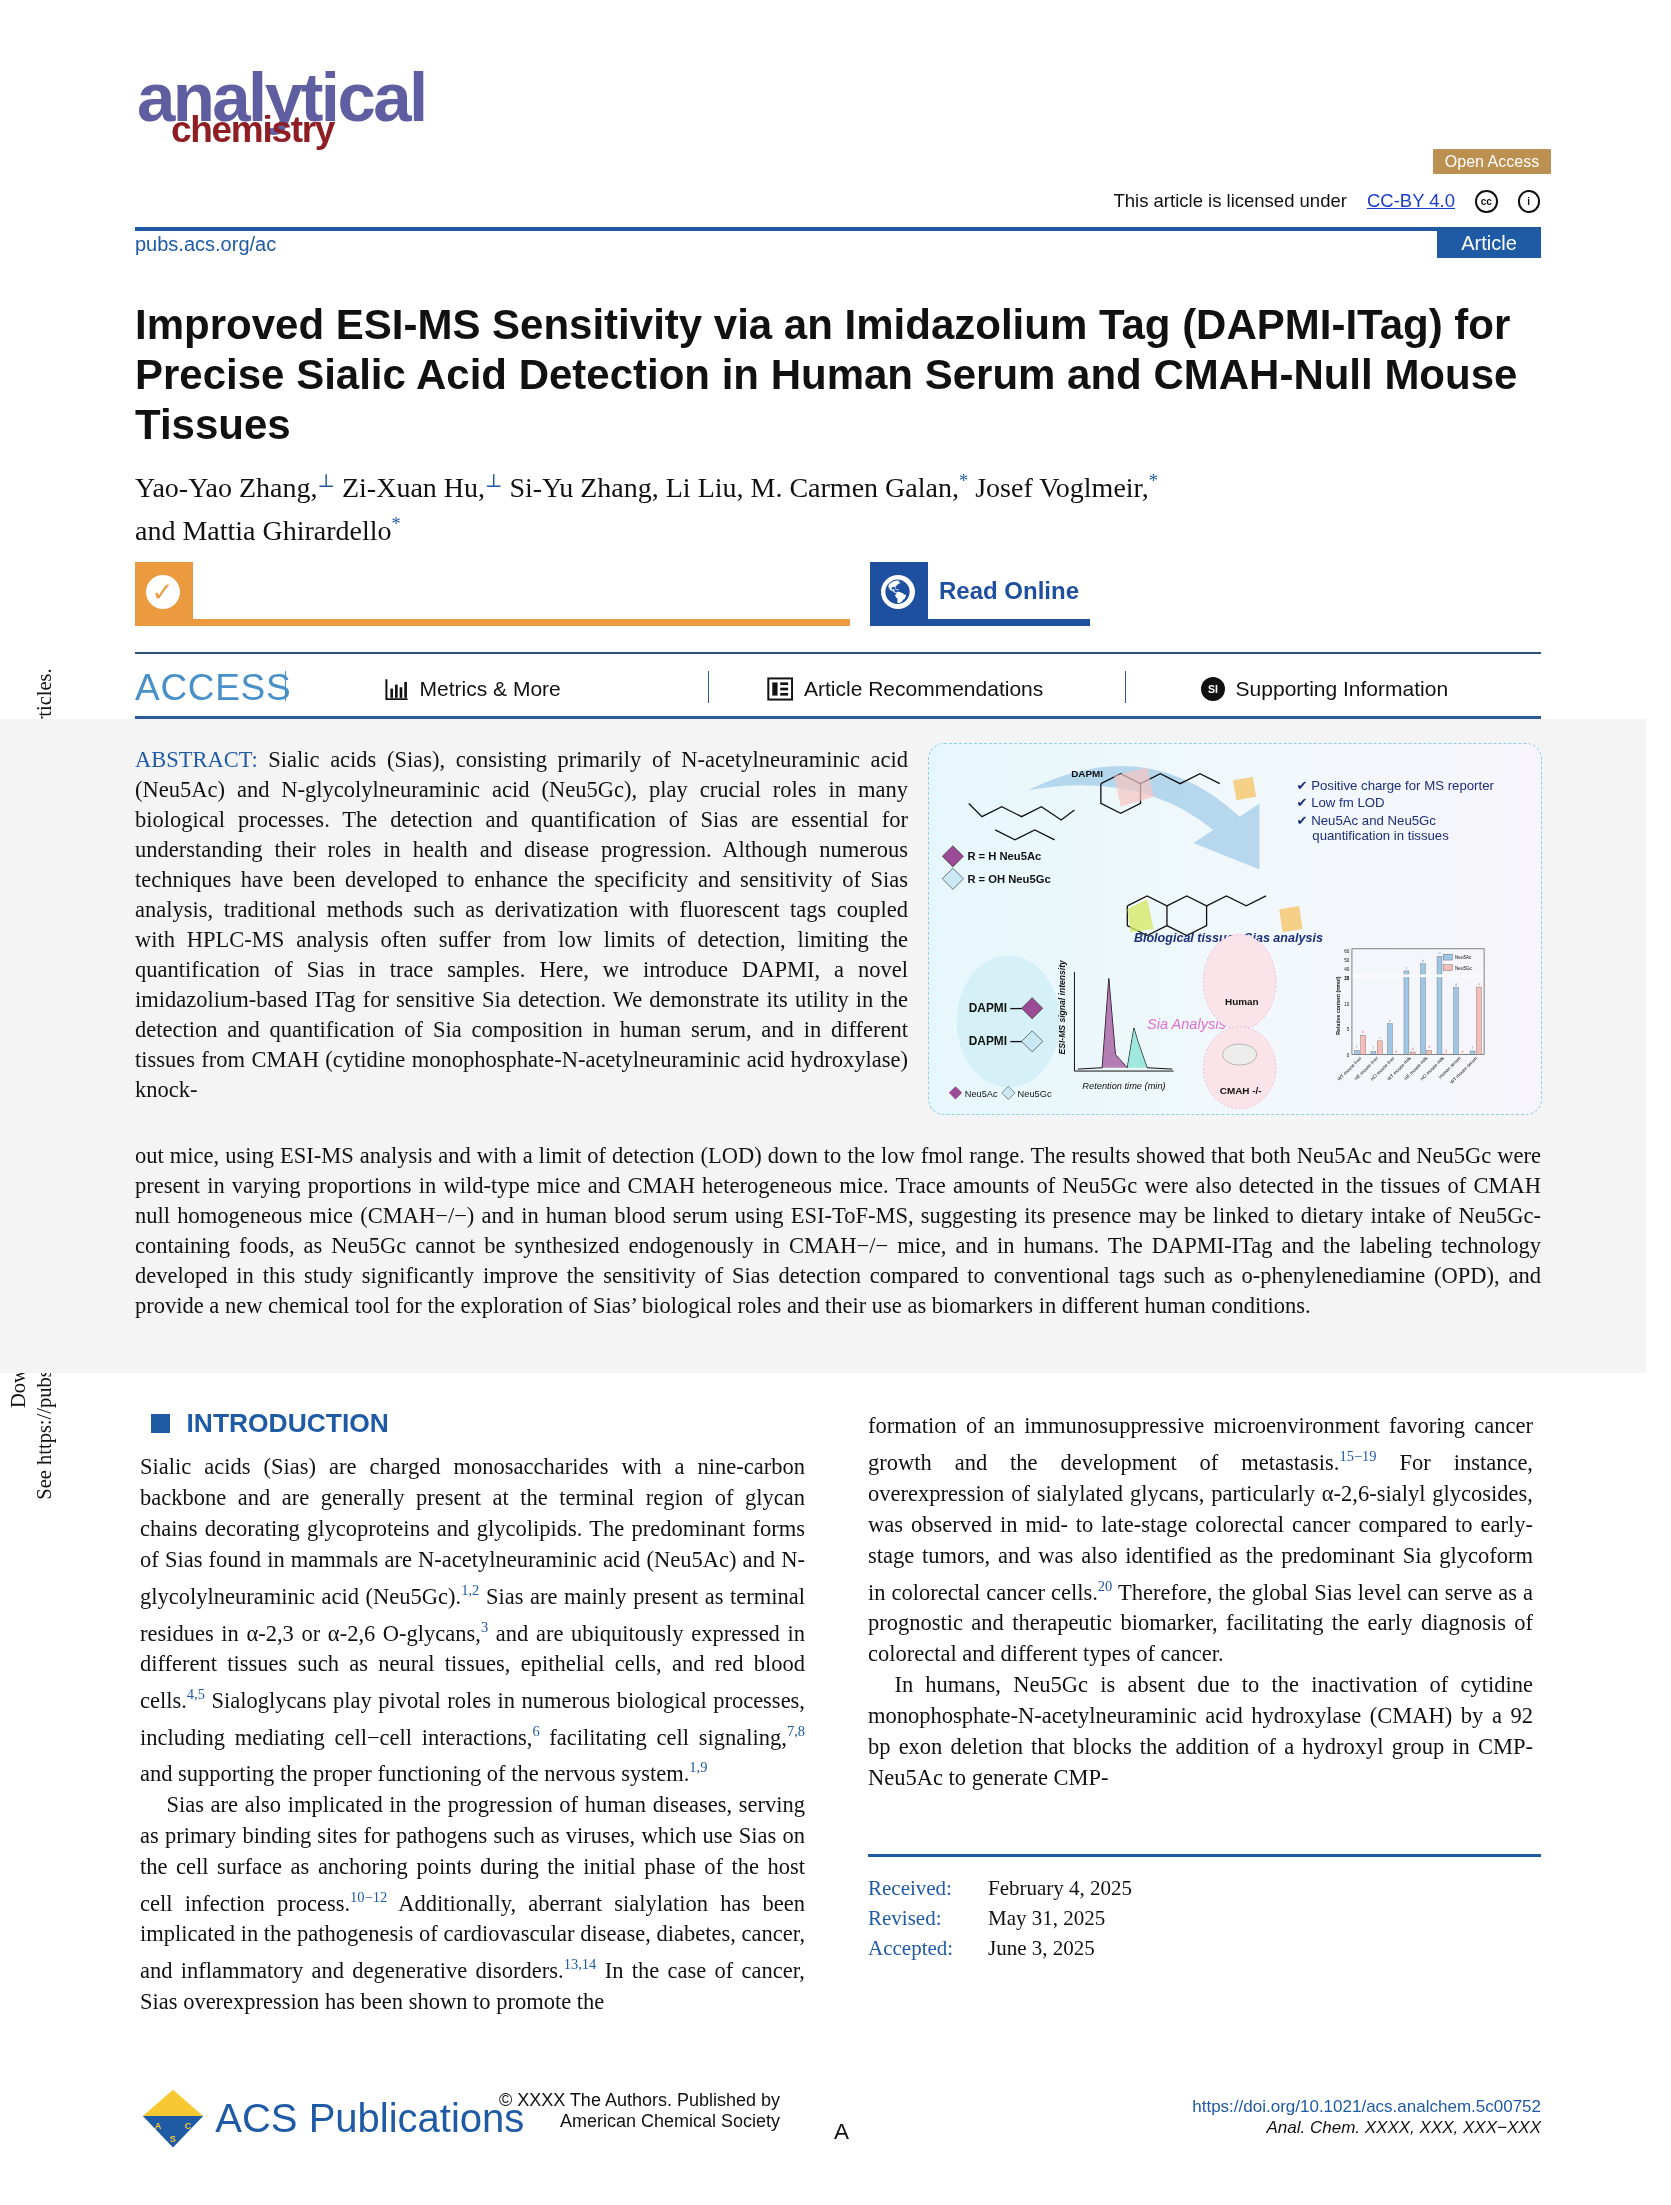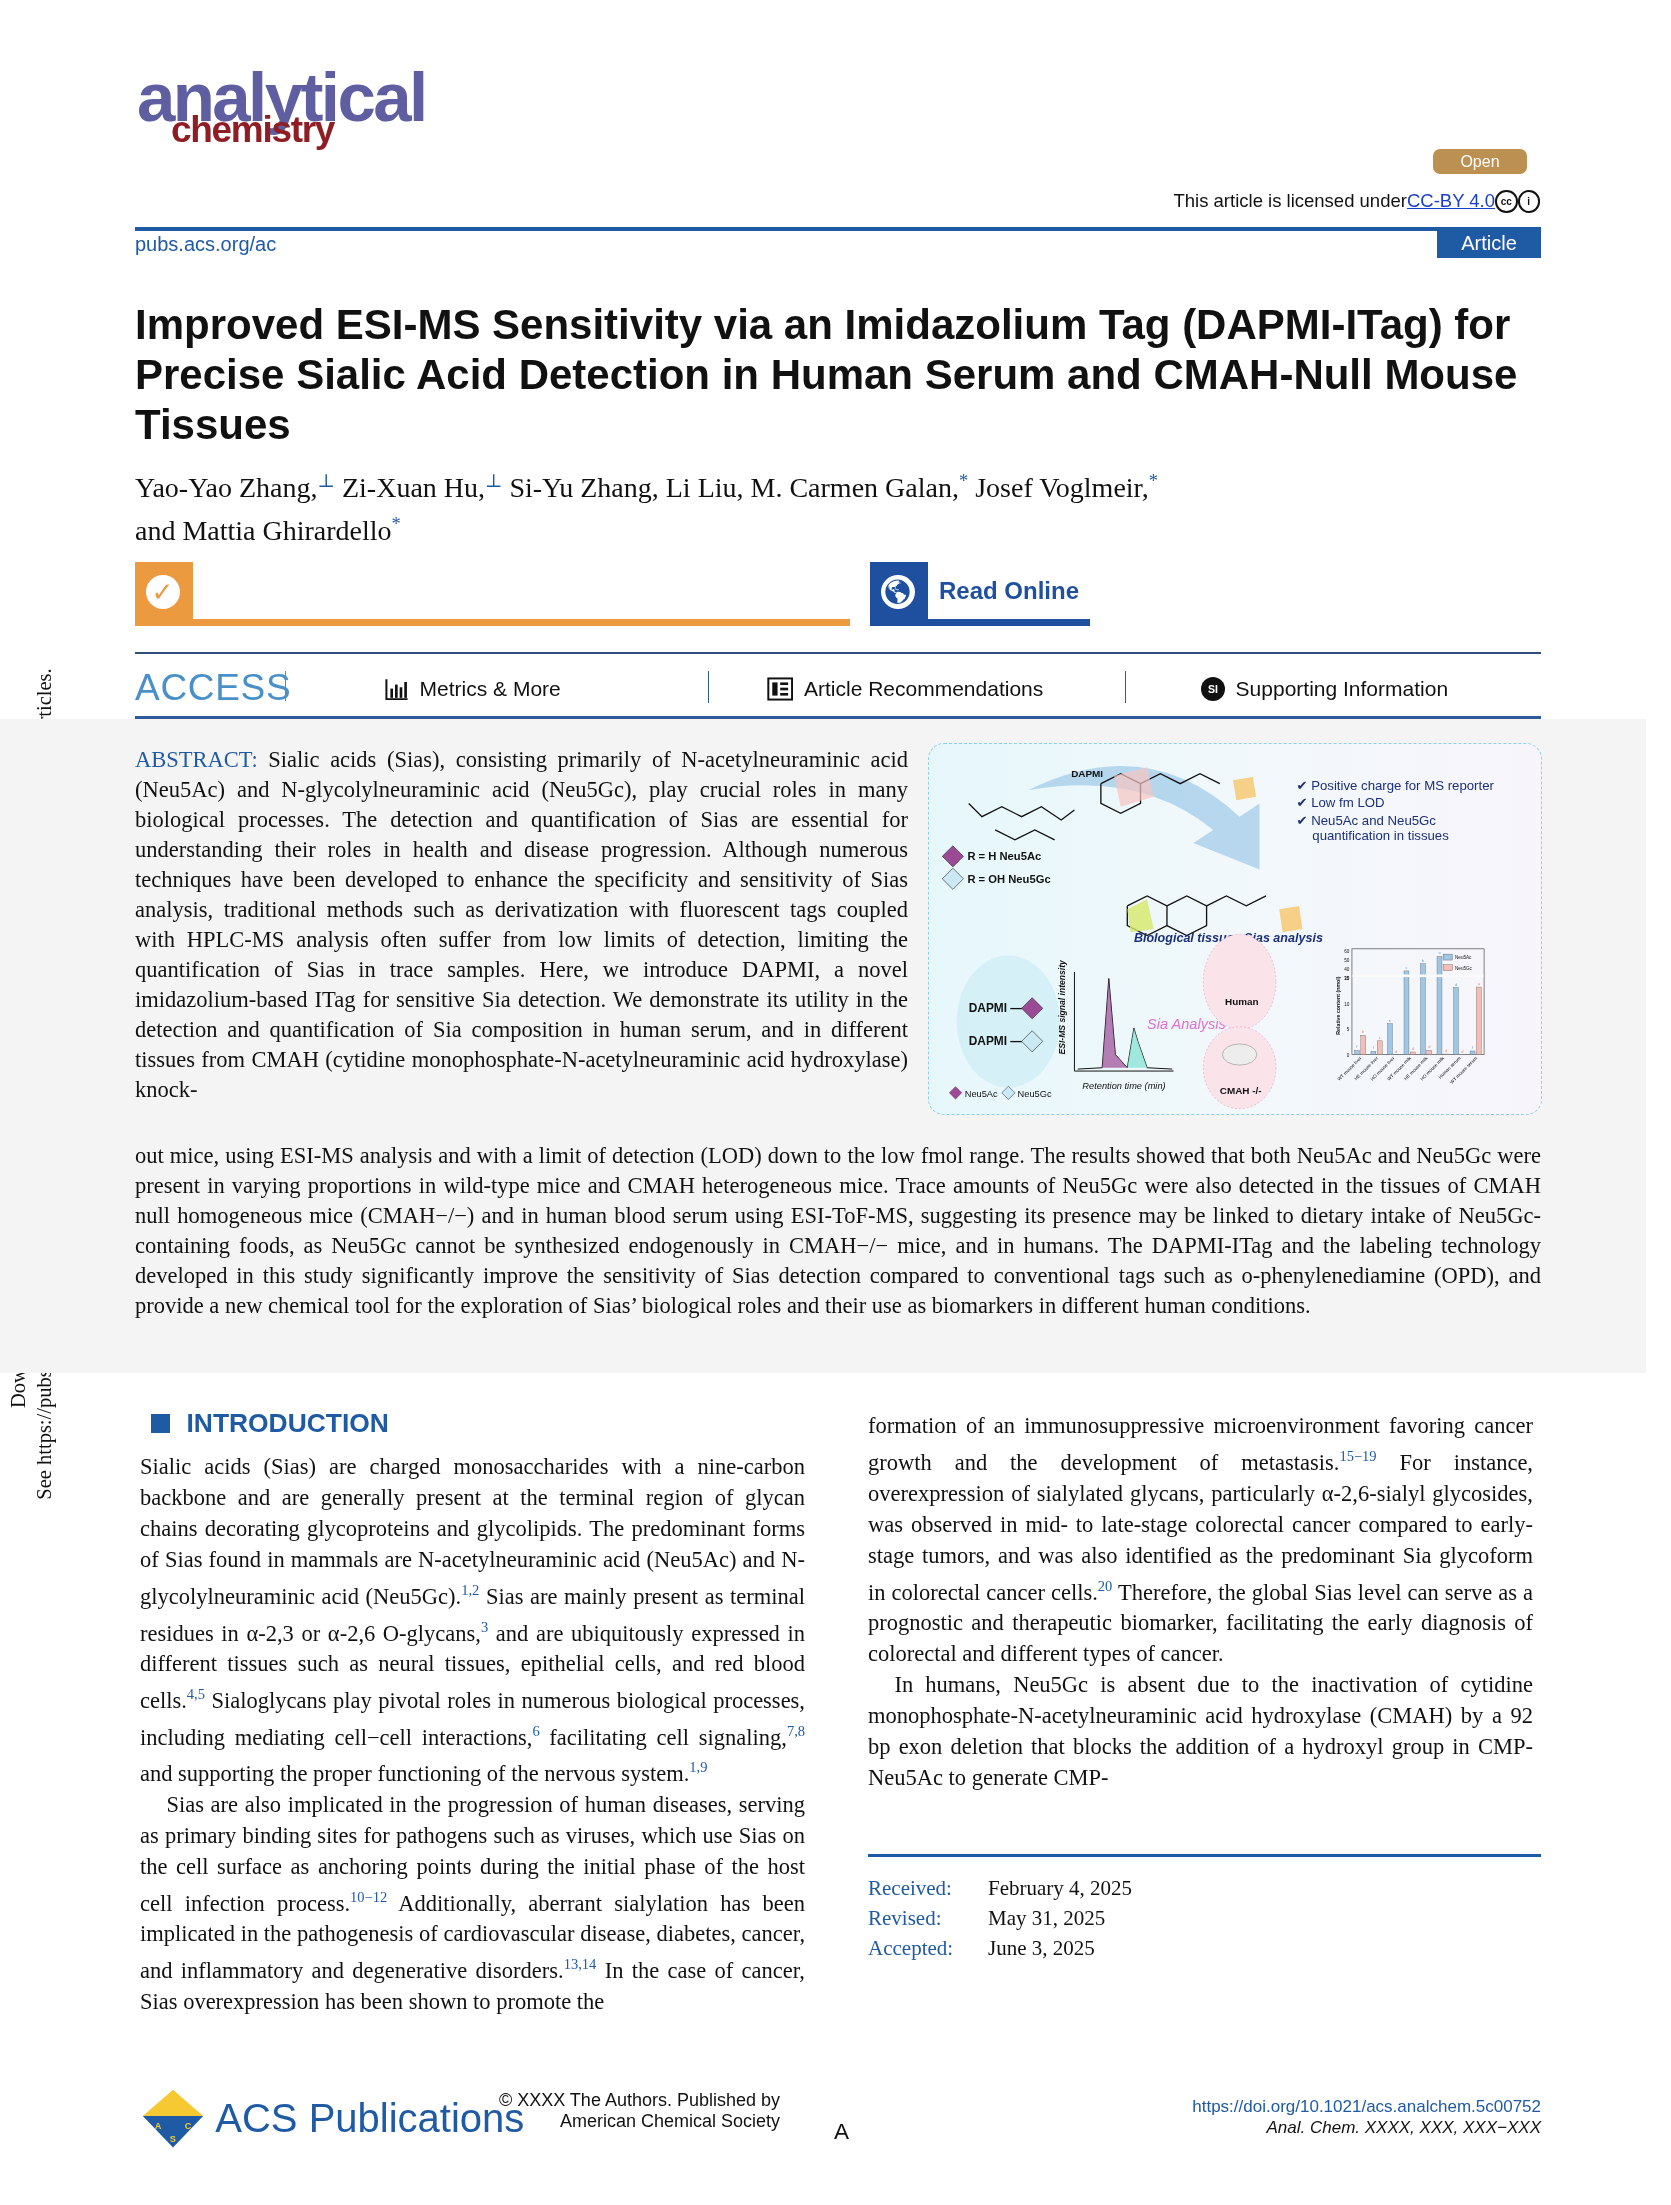--- a/index.html
+++ b/index.html
@@ -10,23 +10,23 @@
   .serif { font-family:"Liberation Serif", "DejaVu Serif", serif; }
 
   
   .sidenote { position:absolute; left:5.3px; top:1520px; width:872px; height:59px;
               transform-origin:0 0; transform:rotate(-90deg);
               font-size:20.5px; line-height:26.4px; color:#111; text-align:center; }
 
   
   .logo-a { left:137px; top:63px; font-size:69px; font-weight:bold; color:#5e5ea1; letter-spacing:-2.6px; line-height:1; }
   .logo-c { left:171px; top:111px; font-size:37px; font-weight:bold; color:#8e1e24; letter-spacing:-1.3px; line-height:1; }
-  .open-access { left:1433px; top:149px; width:94px; height:25px; background:#bc9050; color:#fff;
-                 font-size:16px; border-radius:7px; text-align:center; line-height:25px; }
-  .license { right:132px; top:190px; font-size:18.5px; color:#111; display:flex; align-items:center; gap:0; }
+  .open-access { left:1433px; top:149px; width:118px; height:25px; background:#bc9050; color:#fff;
+                 font-size:16px; border-radius:1px; text-align:center; line-height:25px; }
+  .license { right:132px; top:190px; font-size:18.5px; color:#111; display:flex; align-items:center; gap:20px; }
   .license a { color:#1a3ecc; text-decoration:underline; }
   .cc-icon { width:22.5px; height:22.5px; border:2px solid #111; border-radius:50%; display:inline-flex;
              align-items:center; justify-content:center; font-size:10px; font-weight:bold; box-sizing:border-box; }
   .topline { left:135px; top:227px; width:1406px; height:4px; background:#1f5aa5; }
   .site { left:135px; top:233px; font-size:20px; color:#1f5aa5; }
   .article-tag { left:1437px; top:229px; width:104px; height:29px; background:#1f5aa5; color:#fff;
                  font-size:20px; text-align:center; line-height:29px; }
 
   .title { left:135px; top:300px; width:1408px; font-size:42px; font-weight:bold; line-height:50px; color:#111; }
   .authors { left:135px; top:463px; width:1408px; font-size:28px; line-height:37px; }

